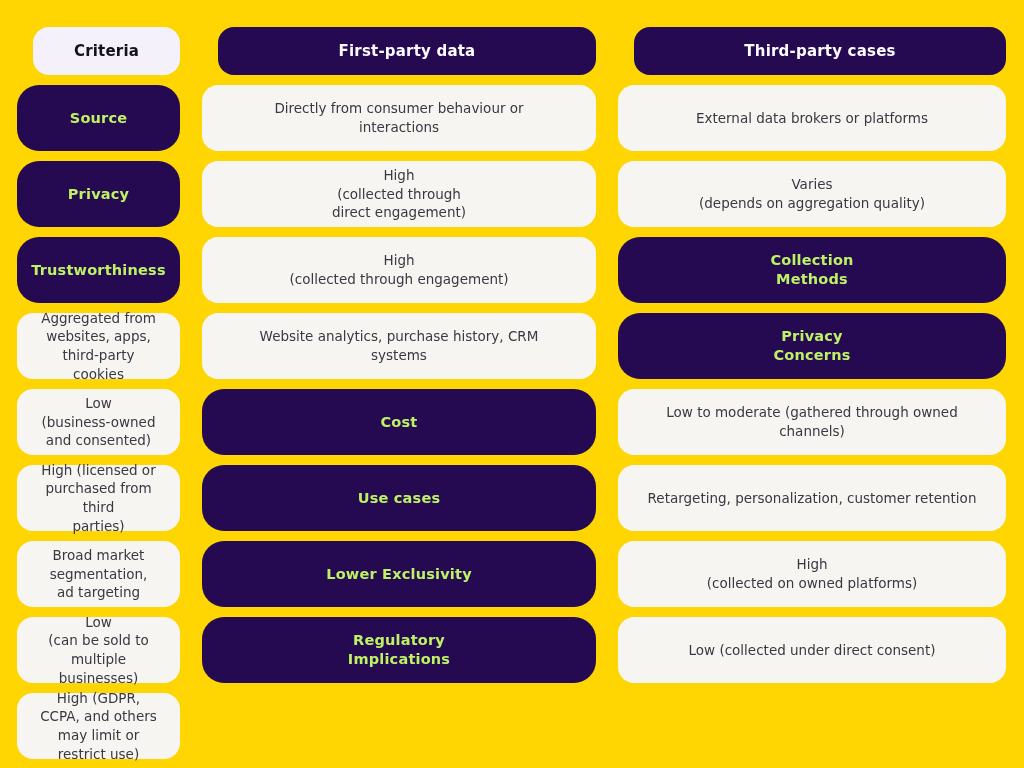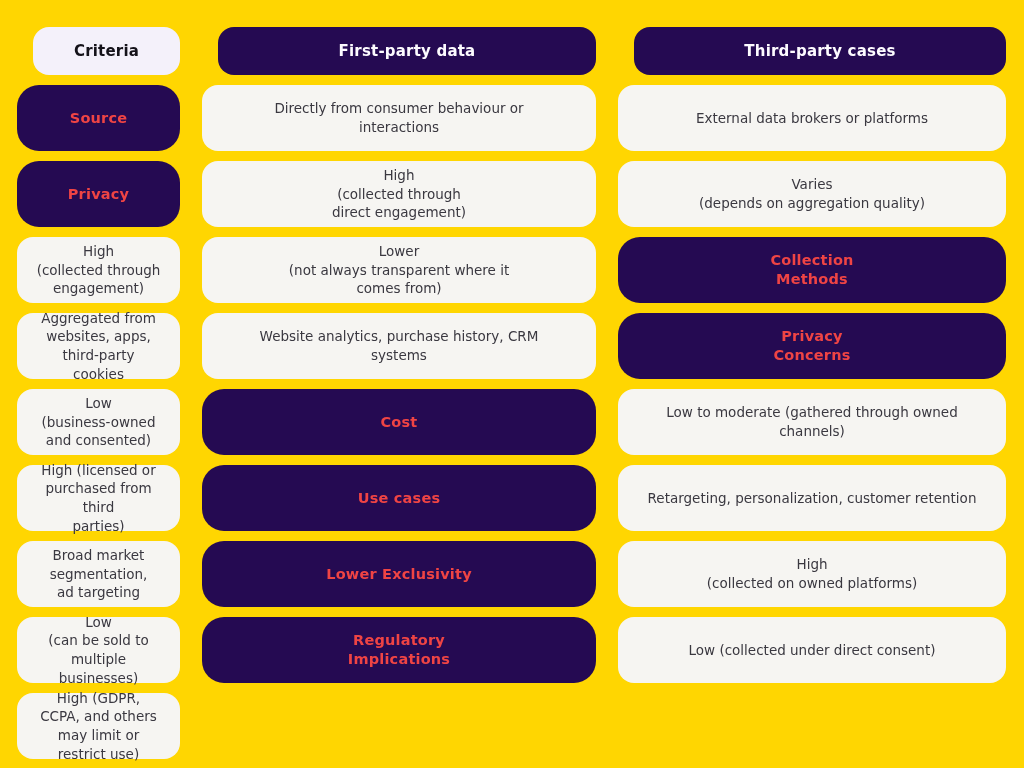--- a/index.html
+++ b/index.html
@@ -41,21 +41,21 @@
   }
   .hdr-purple {
     background: #250A52;
     color: #FDFBFF;
   }
   .crit-pill {
     display: flex;
     align-items: center;
     justify-content: center;
     background: #250A52;
-    color: #ef4444;
+    color: #bef264;
     border-radius: 22px;
     font-weight: 700;
     font-size: 14.5px;
     text-align: center;
     line-height: 1.3;
     white-space: pre-line;
     letter-spacing: 0.2px;
   }
   .cell {
     display: flex;
@@ -86,25 +86,23 @@
 interactions</div>
   <div class="cell">External data brokers or platforms</div>
 
   <div class="crit-pill">Privacy</div>
   <div class="cell">High
 (collected through
 direct engagement)</div>
   <div class="cell">Varies
 (depends on aggregation quality)</div>
 
+  <div class="crit-pill">Trustworthiness</div>
   <div class="cell">High
 (collected through engagement)</div>
-  <div class="cell">Lower
-(not always transparent where it
-comes from)</div>
 
   <div class="crit-pill">Collection
 Methods</div>
   <div class="cell">Aggregated from websites, apps, third-party
 cookies</div>
   <div class="cell">Website analytics, purchase history, CRM
 systems</div>
 
   <div class="crit-pill">Privacy
 Concerns</div>

